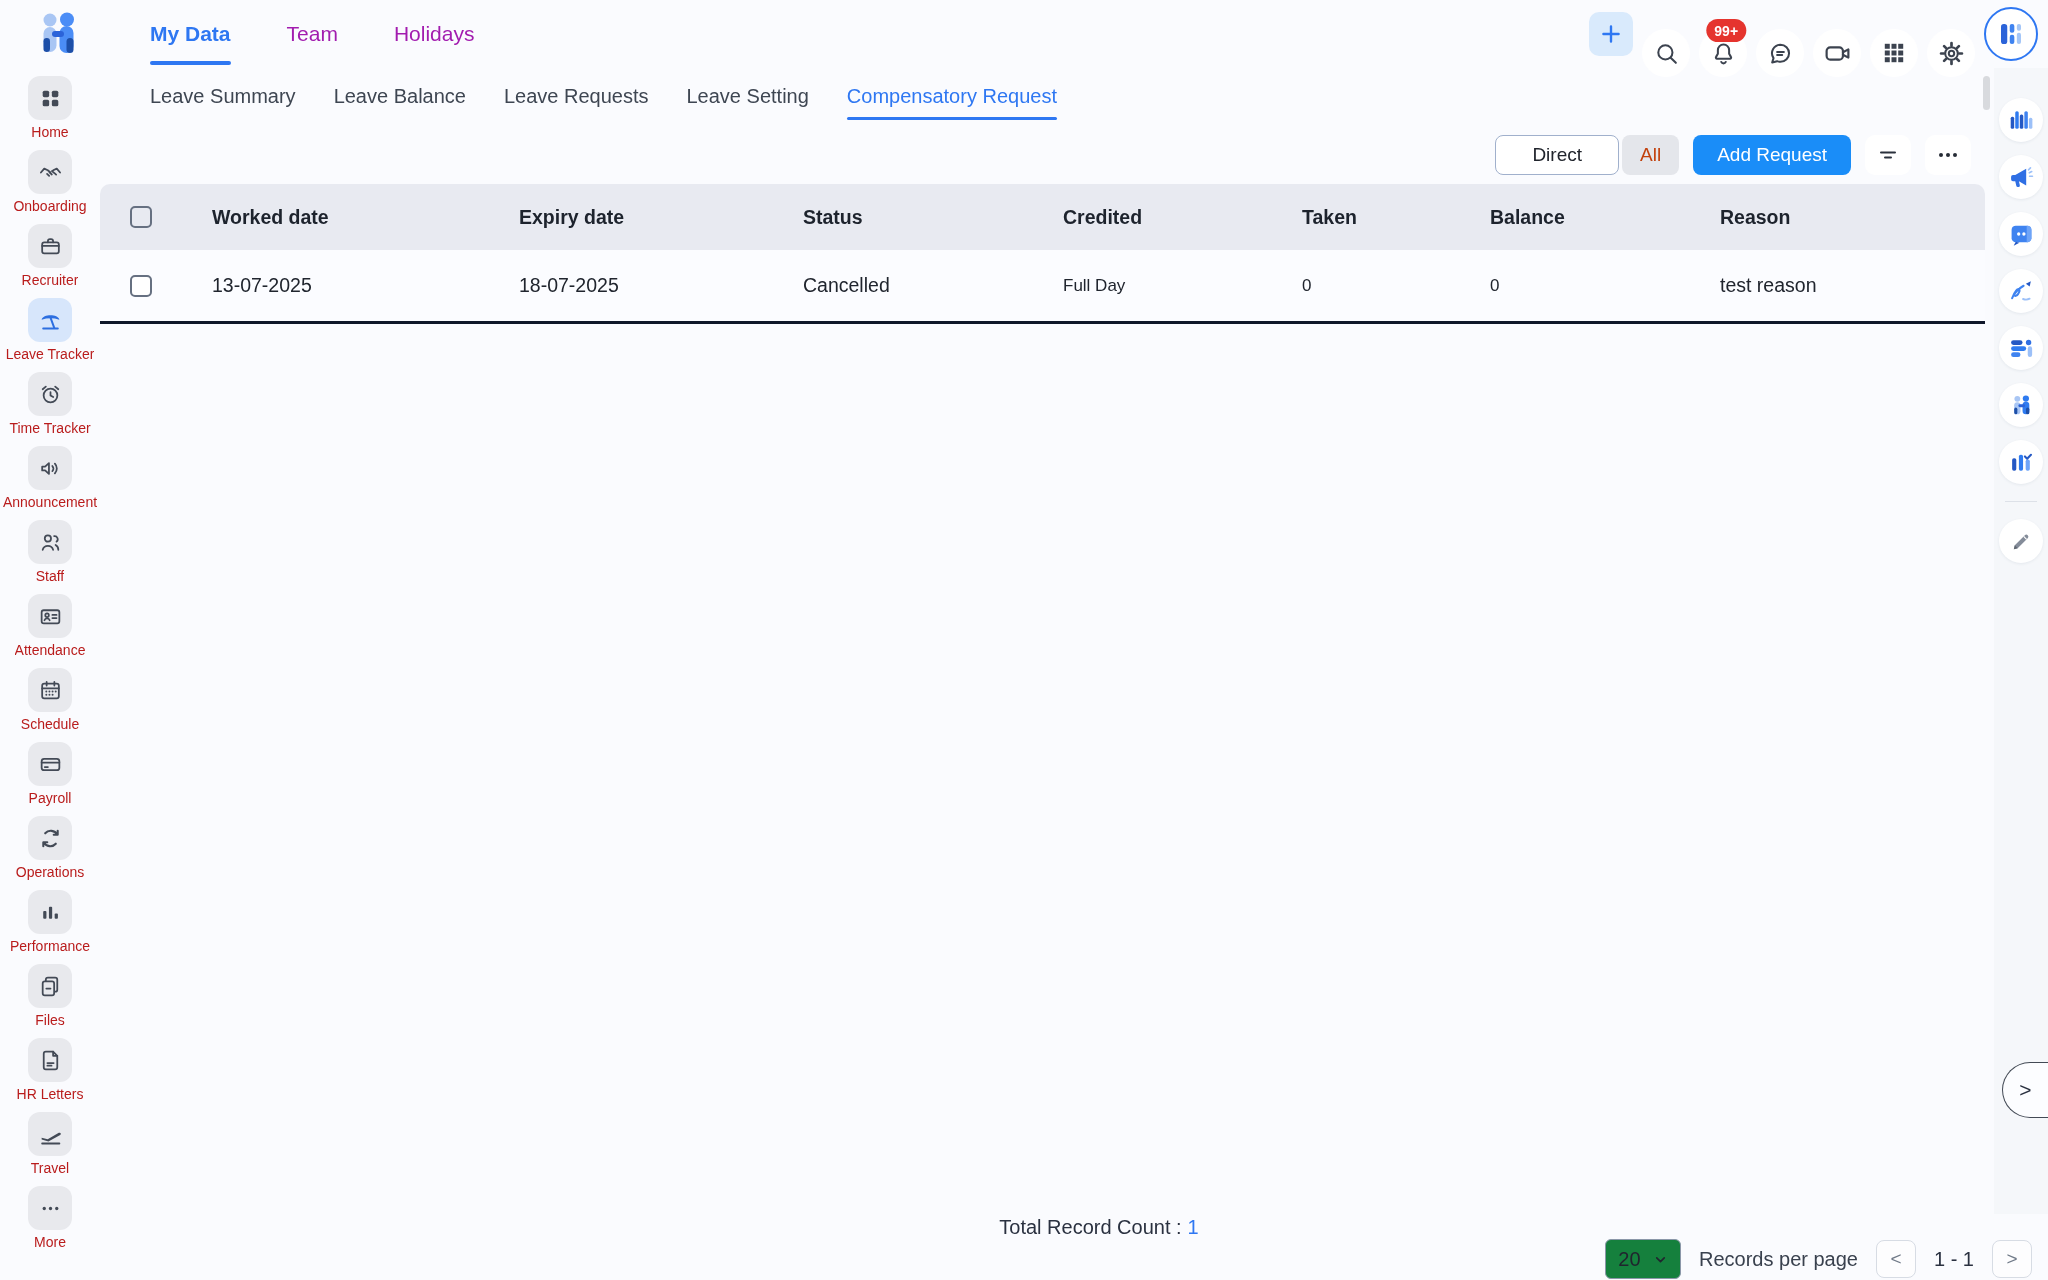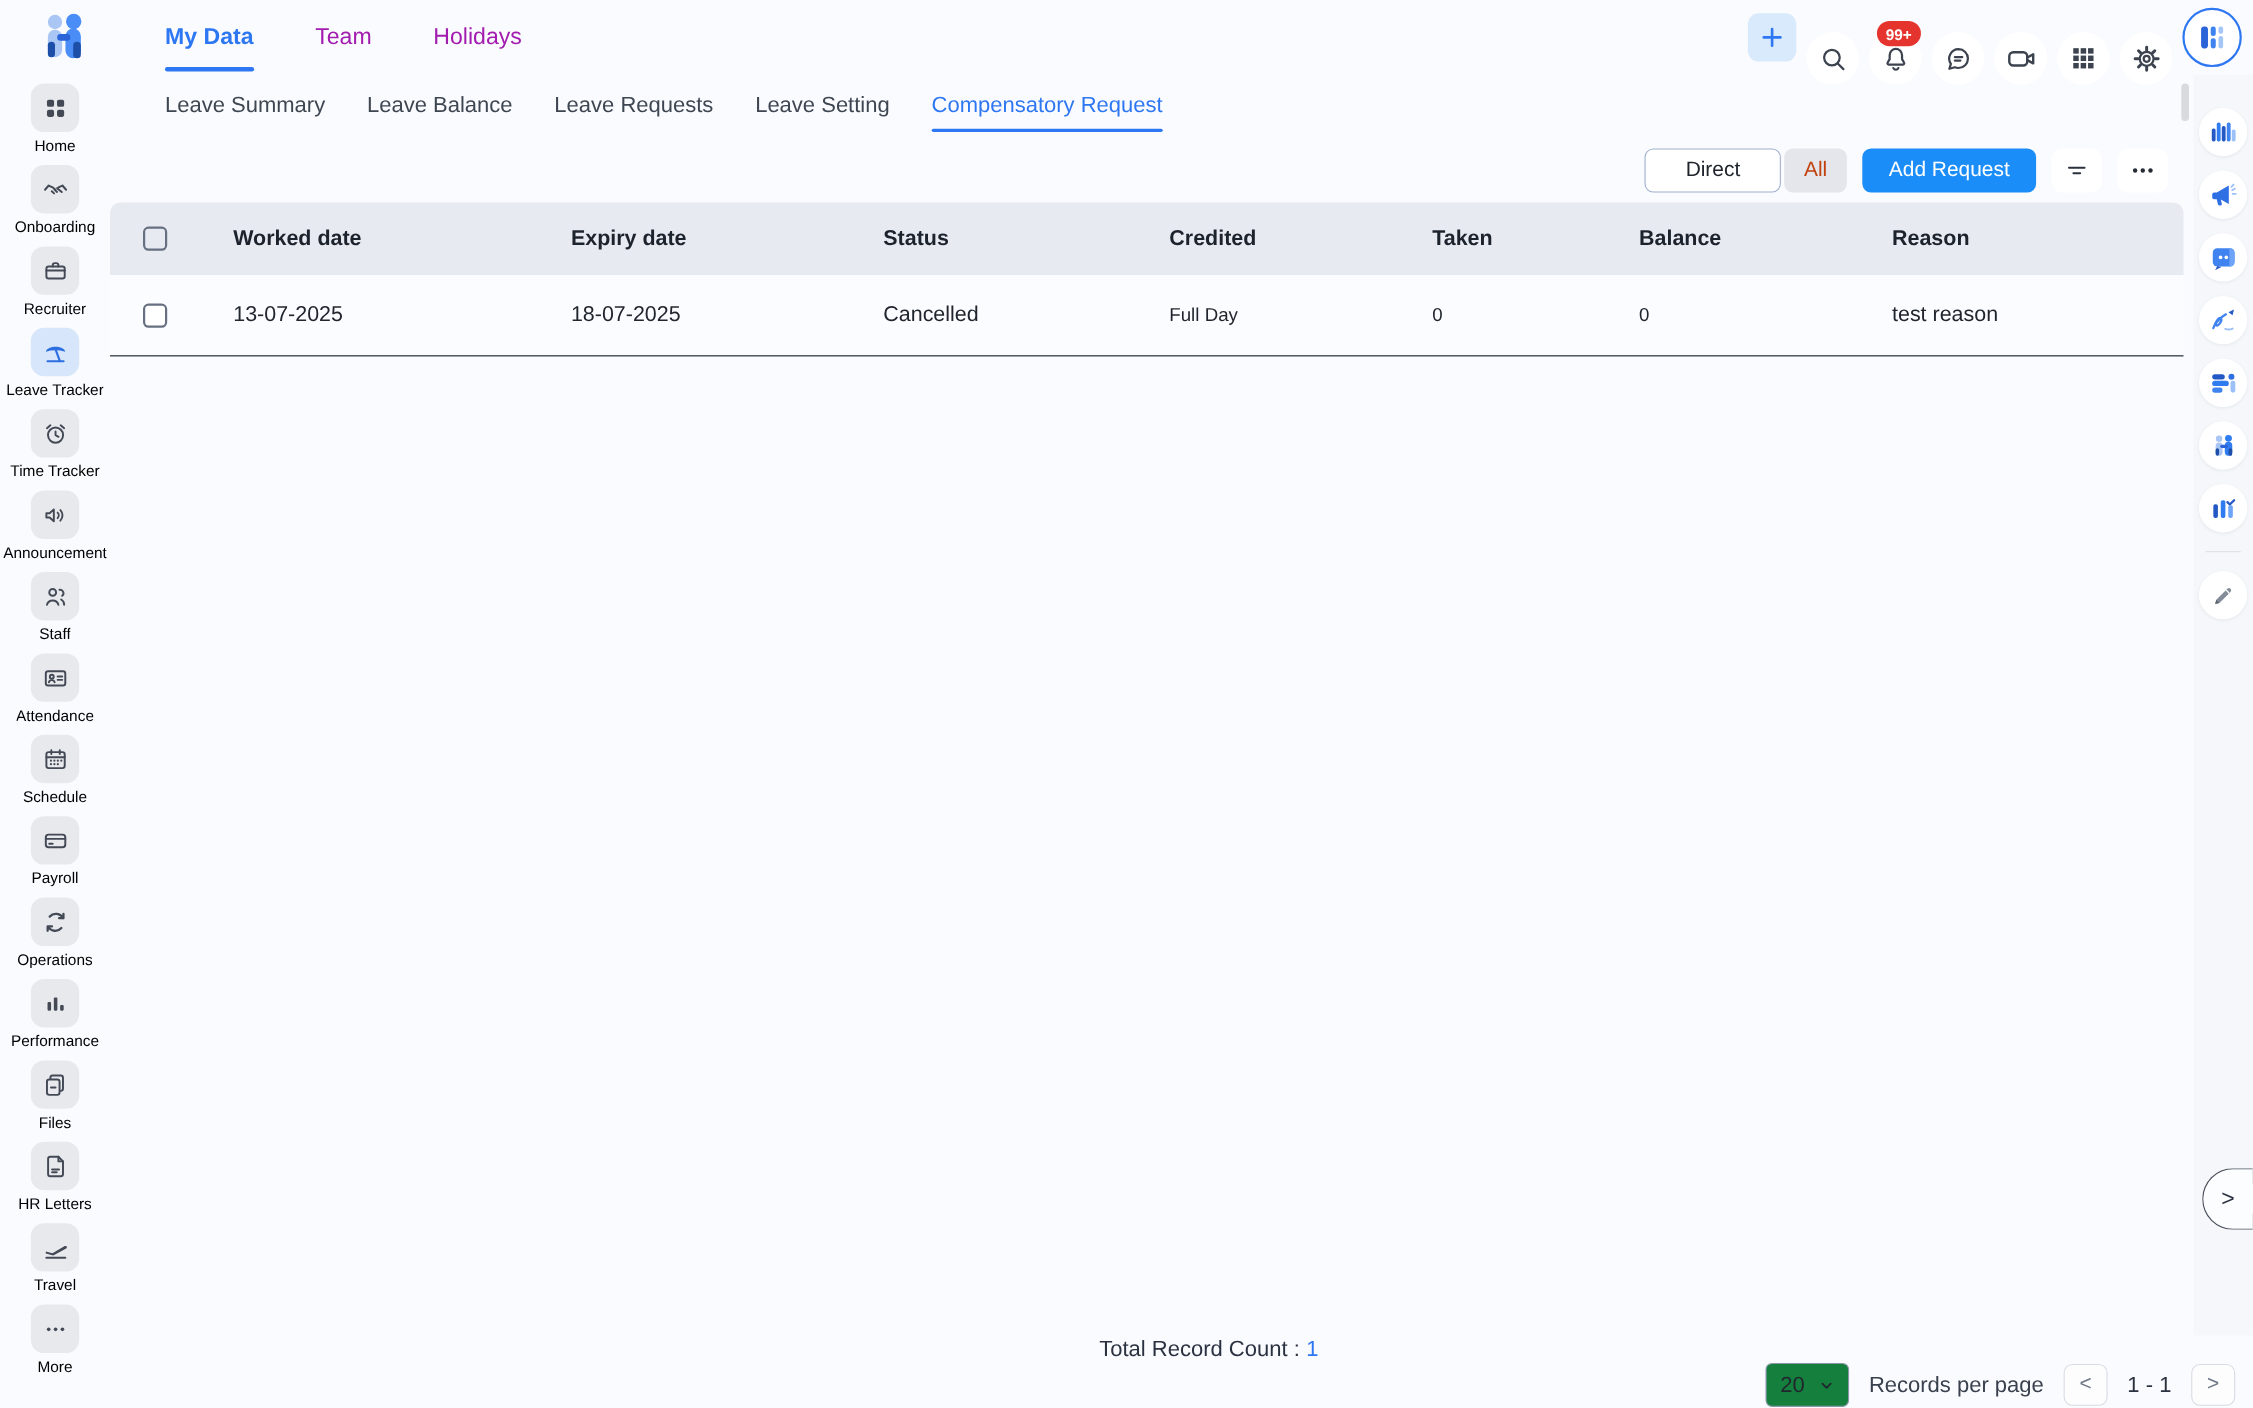--- a/index.html
+++ b/index.html
@@ -25,21 +25,21 @@
            font-size:14px; font-weight:700; line-height:1; padding:5px 8px 4px; border-radius:12px; white-space:nowrap; }
   .avatar { width:54px; height:54px; border-radius:50%; border:2.5px solid #2e77f2; background:#fff;
             display:flex; align-items:center; justify-content:center; cursor:pointer; }
 
   
   .sidebar { position:absolute; top:68px; left:0; width:100px; bottom:0; padding-top:8px;
              display:flex; flex-direction:column; align-items:center; }
   .side-item { display:flex; flex-direction:column; align-items:center; margin-bottom:10px; cursor:pointer; width:100%; }
   .side-ic { width:44px; height:44px; border-radius:12px; background:#e8e9ed; display:flex; align-items:center; justify-content:center; }
   .side-item.active .side-ic { background:#d7e6fb; }
-  .side-lb { margin-top:4px; font-size:14px; color:#000000; white-space:nowrap; max-width:98px; overflow:hidden; }
+  .side-lb { margin-top:4px; font-size:14px; color:#b91c1c; white-space:nowrap; max-width:98px; overflow:hidden; }
   .sicon { stroke:#434a56; fill:none; stroke-width:1.7; stroke-linecap:round; stroke-linejoin:round; }
 
   
   .main { position:absolute; left:100px; top:68px; right:63px; }
   .subtabs { display:flex; gap:38px; padding-left:50px; padding-top:17px; }
   .stab { position:relative; font-size:20px; color:#3e4652; padding-bottom:10px; cursor:pointer; white-space:nowrap; }
   .stab.active { color:#2e77f2; }
   .stab.active::after { content:""; position:absolute; left:0; right:0; bottom:-2px; height:3px; border-radius:2px; background:#2e77f2; }
 
   .toolbar { display:flex; justify-content:flex-end; align-items:center; gap:14px; margin-top:16px; margin-right:14px; height:42px; }
@@ -48,21 +48,21 @@
   .btn-direct { background:#fff; border:1.5px solid #a0b0cc; color:#20242c; padding:0 36px; }
   .btn-all { background:#e4e6eb; color:#c2410c; padding:0 18px; }
   .btn-add { background:#1a8df8; color:#fff; padding:0 24px; }
   .btn-ic { width:46px; background:#fff; border-radius:10px; }
 
   .table { margin-top:8px; }
   .thead { display:grid; grid-template-columns:112px 307px 284px 260px 239px 188px 230px 1fr;
            align-items:center; height:66px; background:#e8eaf1; border-radius:10px 10px 0 0;
            font-size:19.5px; font-weight:700; color:#1d232d; }
   .trow { display:grid; grid-template-columns:112px 307px 284px 260px 239px 188px 230px 1fr;
-          align-items:center; height:74px; background:#fbfcff; border-bottom:1px solid #0f172a;
+          align-items:center; height:74px; background:#fbfcff; border-bottom:3px solid #0f172a;
           font-size:19.5px; color:#20252e; cursor:pointer; }
   .cell-check { padding-left:30px; }
   .checkbox { width:22px; height:22px; border:2px solid #667081; border-radius:5px; background:transparent; cursor:pointer; }
   .trow .checkbox { background:#fff; }
   .sm { font-size:17px; }
 
   
   .footer { position:absolute; left:100px; right:0; bottom:0; height:64px; display:flex; align-items:center;flex-direction:column; }
   .total { padding-left:50px; font-size:20px; color:#2a3140; }
   .total b { color:#2e77f2; font-weight:400; margin-left:6px; }

